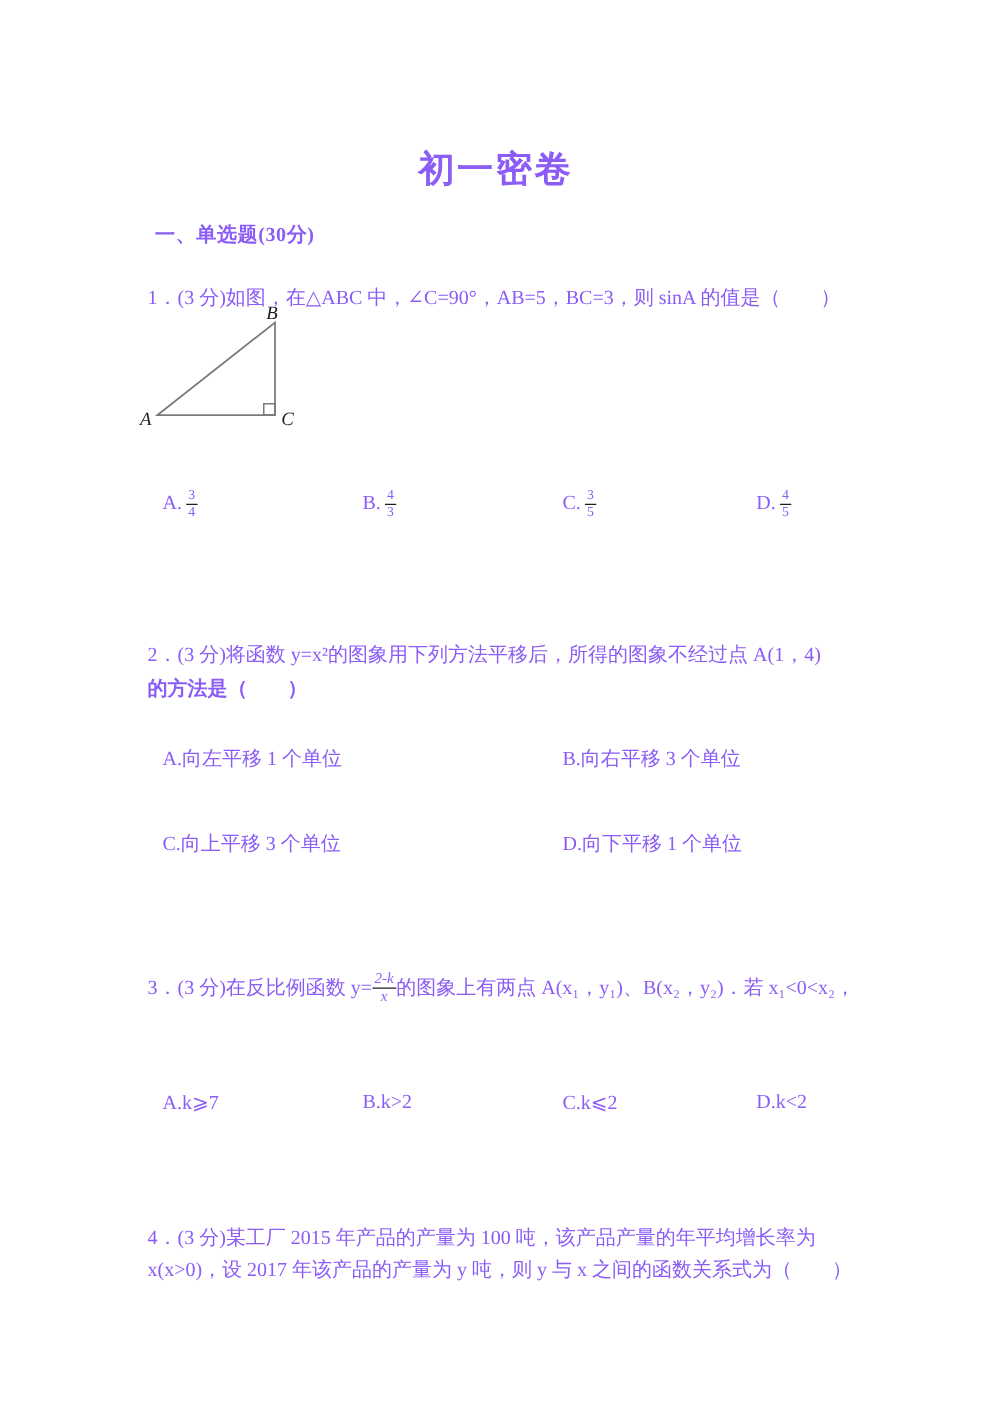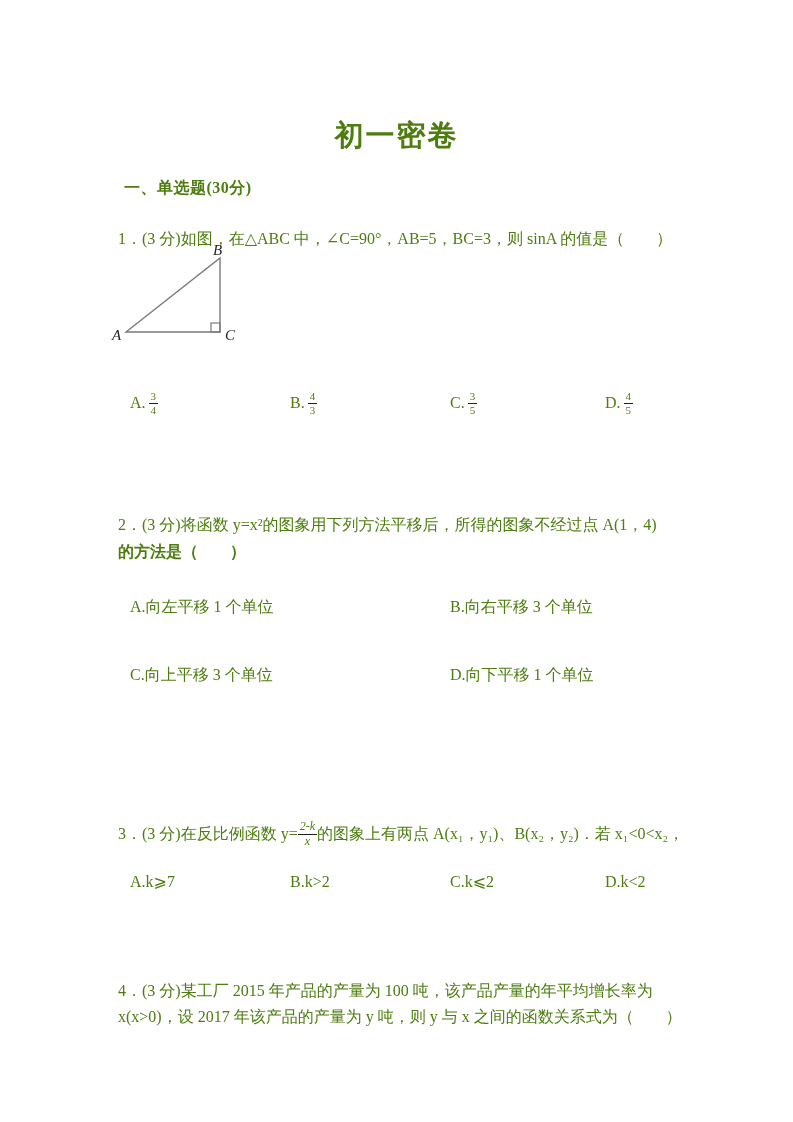--- a/index.html
+++ b/index.html
@@ -2,21 +2,21 @@
 <html><head>
 <meta charset="utf-8">
 <style>
   html,body{margin:0;padding:0;background:#ffffff;}
   .page{
     position:relative;
     width:793px;
     height:1122px;
     background:#ffffff;
     font-family:"Liberation Serif","DejaVu Serif",serif;
-    color:#4d7c0f;
+    color:#8b5cf6;
     overflow:hidden;
   }
   .abs{position:absolute;}
   .doc-title{
     top:116px;left:0;width:793px;
     text-align:center;
     font-size:29px;
     font-weight:700;
     letter-spacing:2px;
   }
@@ -127,21 +127,21 @@
 
   <div class="abs opt-row-2" style="top:597px;">
     <span>A.向左平移 1 个单位</span>
     <span>B.向右平移 3 个单位</span>
   </div>
   <div class="abs opt-row-2" style="top:665px;">
     <span>C.向上平移 3 个单位</span>
     <span>D.向下平移 1 个单位</span>
   </div>
 
-  <div class="abs q3-line1" style="top:772px;height:36px;margin-top:44px;">
+  <div class="abs q3-line1" style="top:772px;height:36px;">
     <span>3．(3 分)在反比例函数 y=</span>
     <span class="frac frac-math">
       <span class="num">2-k</span>
       <span class="den">x</span>
     </span>
     <span>的图象上有两点 A(x₁，y₁)、B(x₂，y₂)．若 x₁&lt;0&lt;x₂，</span>
   </div>
 
   <div class="abs opt-row-4" style="top:872px;">
     <span>A.k⩾7</span>

